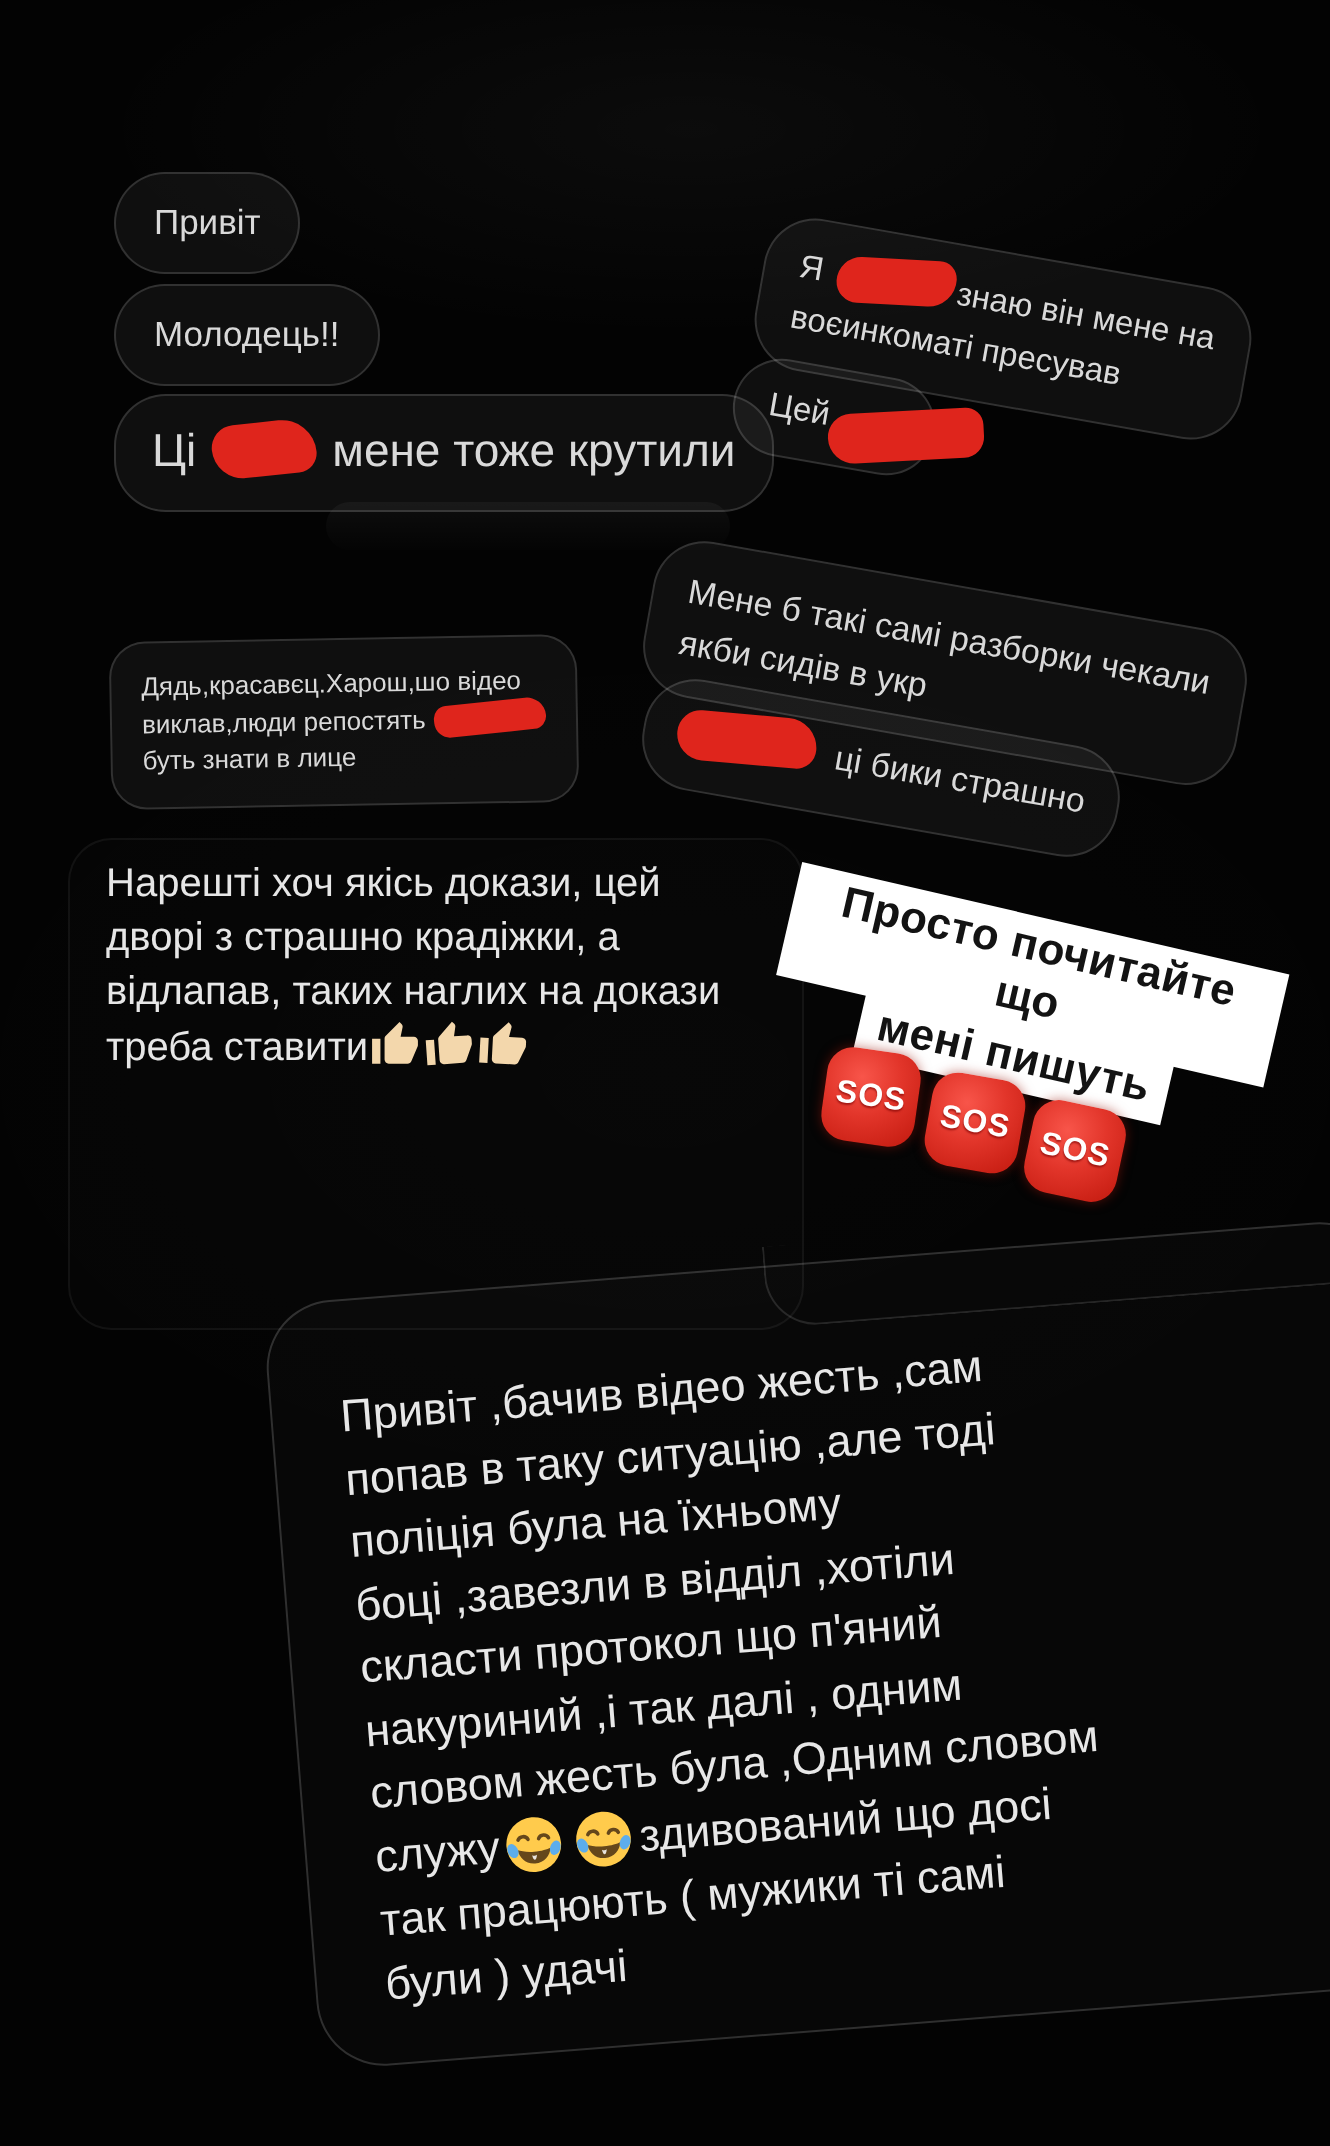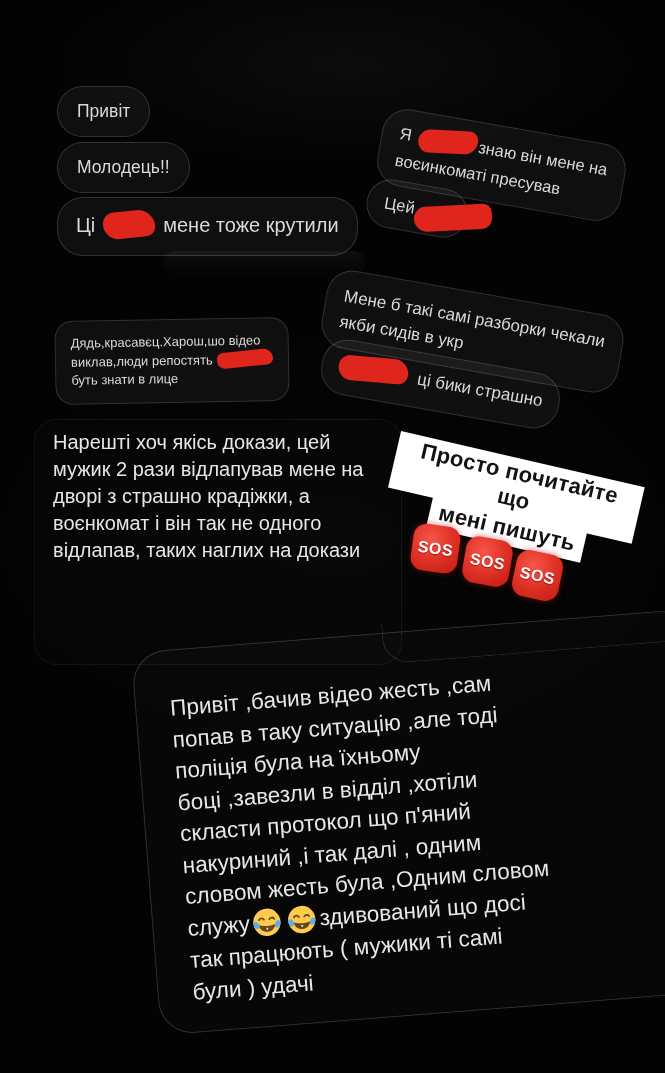--- a/index.html
+++ b/index.html
@@ -47,21 +47,21 @@
 <div id="stage">
 
   <div class="bubble" style="left:57px;top:86px;padding:13px 19px;font-size:17.5px;">
     <span>Привіт</span>
   </div>
 
   <div class="bubble" style="left:57px;top:142px;padding:13px 19px;font-size:17.5px;">
     <span>Молодець!!</span>
   </div>
 
-  <div class="bubble" style="left:57px;top:197px;padding:13px 18px;font-size:20px;">
+  <div class="bubble" style="left:57px;top:197px;padding:13px 18px;font-size:23px;">
     <span>Ці</span><span class="redact r1"></span><span>мене тоже крутили</span>
   </div>
 
   <div class="partial" style="left:163px;top:251px;width:202px;height:24px;border-radius:14px;
               background:linear-gradient(rgba(255,255,255,0.045), rgba(255,255,255,0.004));"></div>
 
   <div class="bubble" style="left:378px;top:126px;padding:12px 17px;font-size:16.5px;line-height:25px;transform:rotate(10deg);">
     <div class="b-line"><span>Я</span><span class="redact r2"></span><span>знаю він мене на</span></div>
     <div class="b-line">воєинкоматі пресував</div>
   </div>
@@ -83,24 +83,31 @@
   </div>
 
   <div class="bubble" style="left:320px;top:356px;padding:12px 16px;font-size:17px;transform:rotate(10deg);">
     <span class="redact r5"></span><span>ці бики страшно</span>
   </div>
 
   <div style="position:absolute;left:34px;top:419px;width:368px;height:246px;border-radius:22px;
               border:1.5px solid rgba(255,255,255,0.055);background:rgba(255,255,255,0.012);
               padding:9px 0 0 18px;box-sizing:border-box;color:#e6e6e6;font-size:20px;line-height:27px;">
     <div class="story-line">Нарешті хоч якісь докази, цей</div>
-    <div class="story-line">мужик 2 рази відлапував мене на</div>
     <div class="story-line">дворі з страшно крадіжки, а</div>
-    <div class="story-line">воєнкомат і він так не одного</div>
     <div class="story-line">відлапав, таких наглих на докази</div>
+    <div class="story-line">
+      <span>треба ставити</span><span class="emoji thumb"><svg width="25" height="25" viewBox="0 0 24 24">
+            <path fill="#f3d7ac" d="M1 21h4V9H1v12zM23 10c0-1.1-.9-2-2-2h-6.31l.95-4.57.03-.32c0-.41-.17-.79-.44-1.06L14.17 1 7.59 7.59C7.22 7.95 7 8.45 7 9v10c0 1.1.9 2 2 2h9c.83 0 1.54-.5 1.84-1.22l3.02-7.05c.09-.23.14-.47.14-.73v-2z"></path>
+          </svg></span><span class="emoji thumb"><svg width="25" height="25" viewBox="0 0 24 24" style="transform:rotate(-4deg)">
+            <path fill="#f3d7ac" d="M1 21h4V9H1v12zM23 10c0-1.1-.9-2-2-2h-6.31l.95-4.57.03-.32c0-.41-.17-.79-.44-1.06L14.17 1 7.59 7.59C7.22 7.95 7 8.45 7 9v10c0 1.1.9 2 2 2h9c.83 0 1.54-.5 1.84-1.22l3.02-7.05c.09-.23.14-.47.14-.73v-2z"></path>
+          </svg></span><span class="emoji thumb"><svg width="25" height="25" viewBox="0 0 24 24" style="transform:rotate(3deg)">
+            <path fill="#f3d7ac" d="M1 21h4V9H1v12zM23 10c0-1.1-.9-2-2-2h-6.31l.95-4.57.03-.32c0-.41-.17-.79-.44-1.06L14.17 1 7.59 7.59C7.22 7.95 7 8.45 7 9v10c0 1.1.9 2 2 2h9c.83 0 1.54-.5 1.84-1.22l3.02-7.05c.09-.23.14-.47.14-.73v-2z"></path>
+          </svg></span>
+    </div>
   </div>
 
   <div style="position:absolute;left:388px;top:458px;width:250px;text-align:center;transform:rotate(13deg);">
     <div><span class="cap-strip">Просто почитайте що</span></div>
     <div style="margin-top:-2px;"><span class="cap-strip">мені пишуть</span></div>
   </div>
 
   <div class="sos" style="left:412px;top:525px;transform:rotate(8deg);">
     <span>SOS</span>
   </div>

